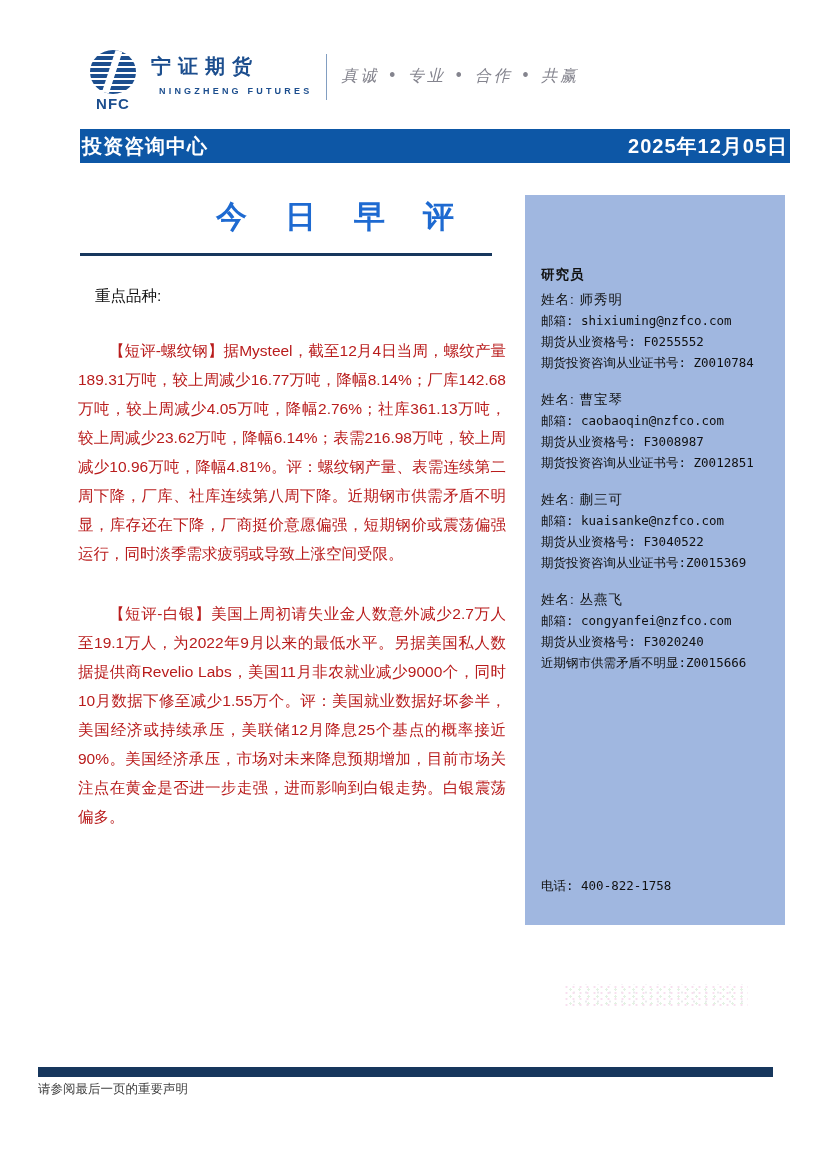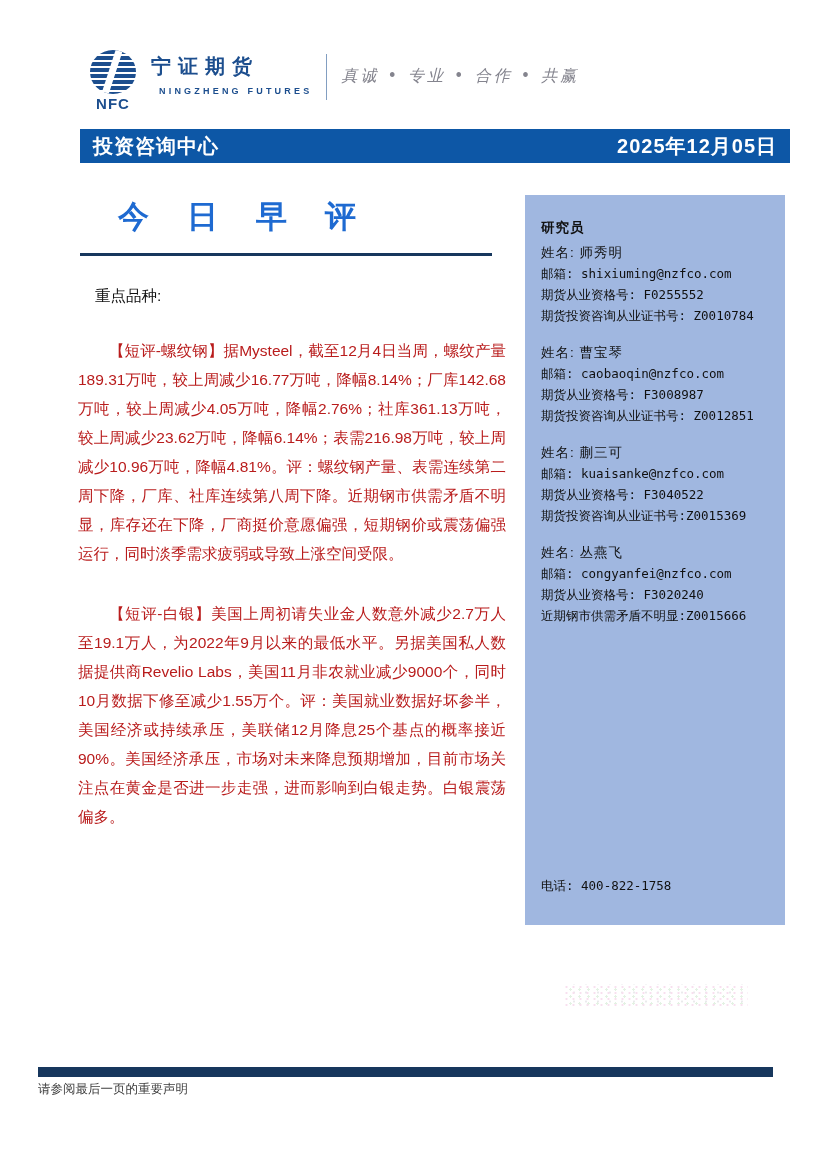--- a/index.html
+++ b/index.html
@@ -26,39 +26,39 @@
   .logo-text{margin-left:10px;}
   .logo-cn{font-size:20px;font-weight:bold;color:var(--logo-blue);letter-spacing:7px;line-height:32px;
     font-family:"Liberation Serif",serif;}
   .logo-en{font-size:9px;color:var(--logo-blue);letter-spacing:3.2px;margin-top:4px;font-weight:bold;padding-left:8px;}
   .logo-divider{width:1px;height:46px;background:var(--logo-blue);opacity:.55;margin:4px 14px 0 14px;}
   .tagline{font-size:16px;color:#84848e;letter-spacing:3px;margin-top:16px;font-style:italic;
     font-family:"DejaVu Serif",serif;}
 
   
   .header-bar{position:absolute;left:80px;top:129px;width:710px;height:34px;background:var(--header-bar);
-    color:#fff;display:flex;justify-content:space-between;align-items:center;padding:0 13px;
+    color:#fff;display:flex;justify-content:space-between;align-items:center;padding:0 2px;
     font-size:20px;font-weight:bold;letter-spacing:1px;}
 
   
-  .doc-title{position:absolute;left:80px;top:194px;width:412px;text-align:left;color:var(--title-blue);
+  .doc-title{position:absolute;left:80px;top:194px;width:412px;text-align:right;color:var(--title-blue);
     font-size:31px;font-weight:bold;letter-spacing:38px;text-indent:38px;line-height:46px;
     font-family:"Liberation Serif",serif;}
   .title-rule{position:absolute;left:80px;top:253px;width:412px;height:3px;background:var(--rule-navy);}
 
   
   .section-heading{position:absolute;left:95px;top:286px;font-size:15.5px;font-weight:normal;}
   .article{position:absolute;left:78px;top:336px;width:428px;font-size:15.5px;line-height:29px;
     text-align:justify;color:#b91c1c;}
   .article p{text-indent:2em;margin-bottom:31px;}
 
   
   .sidebar{position:absolute;left:525px;top:195px;width:260px;height:730px;background:var(--sidebar-bg);
     padding:24px 10px 0 16px;}
-  .sidebar-heading{font-size:13.5px;font-weight:bold;margin-bottom:5px;letter-spacing:1px;}
+  .sidebar-heading{font-size:13.5px;font-weight:bold;margin-bottom:5px;letter-spacing:1px;margin-top:47px;}
   .researcher{margin-bottom:16px;}
   .r-line{font-size:12.5px;line-height:21px;font-family:"DejaVu Sans Mono",monospace;color:#101010;
     white-space:nowrap;}
   .r-name{font-size:13.5px;font-weight:normal;letter-spacing:1px;font-family:"Liberation Sans",sans-serif;}
   .phone-line{position:absolute;left:16px;top:683px;font-size:12.5px;
     font-family:"DejaVu Sans Mono",monospace;}
 
   
   .watermark{position:absolute;left:563px;top:984px;width:185px;height:22px;opacity:.55;
     background-image:

